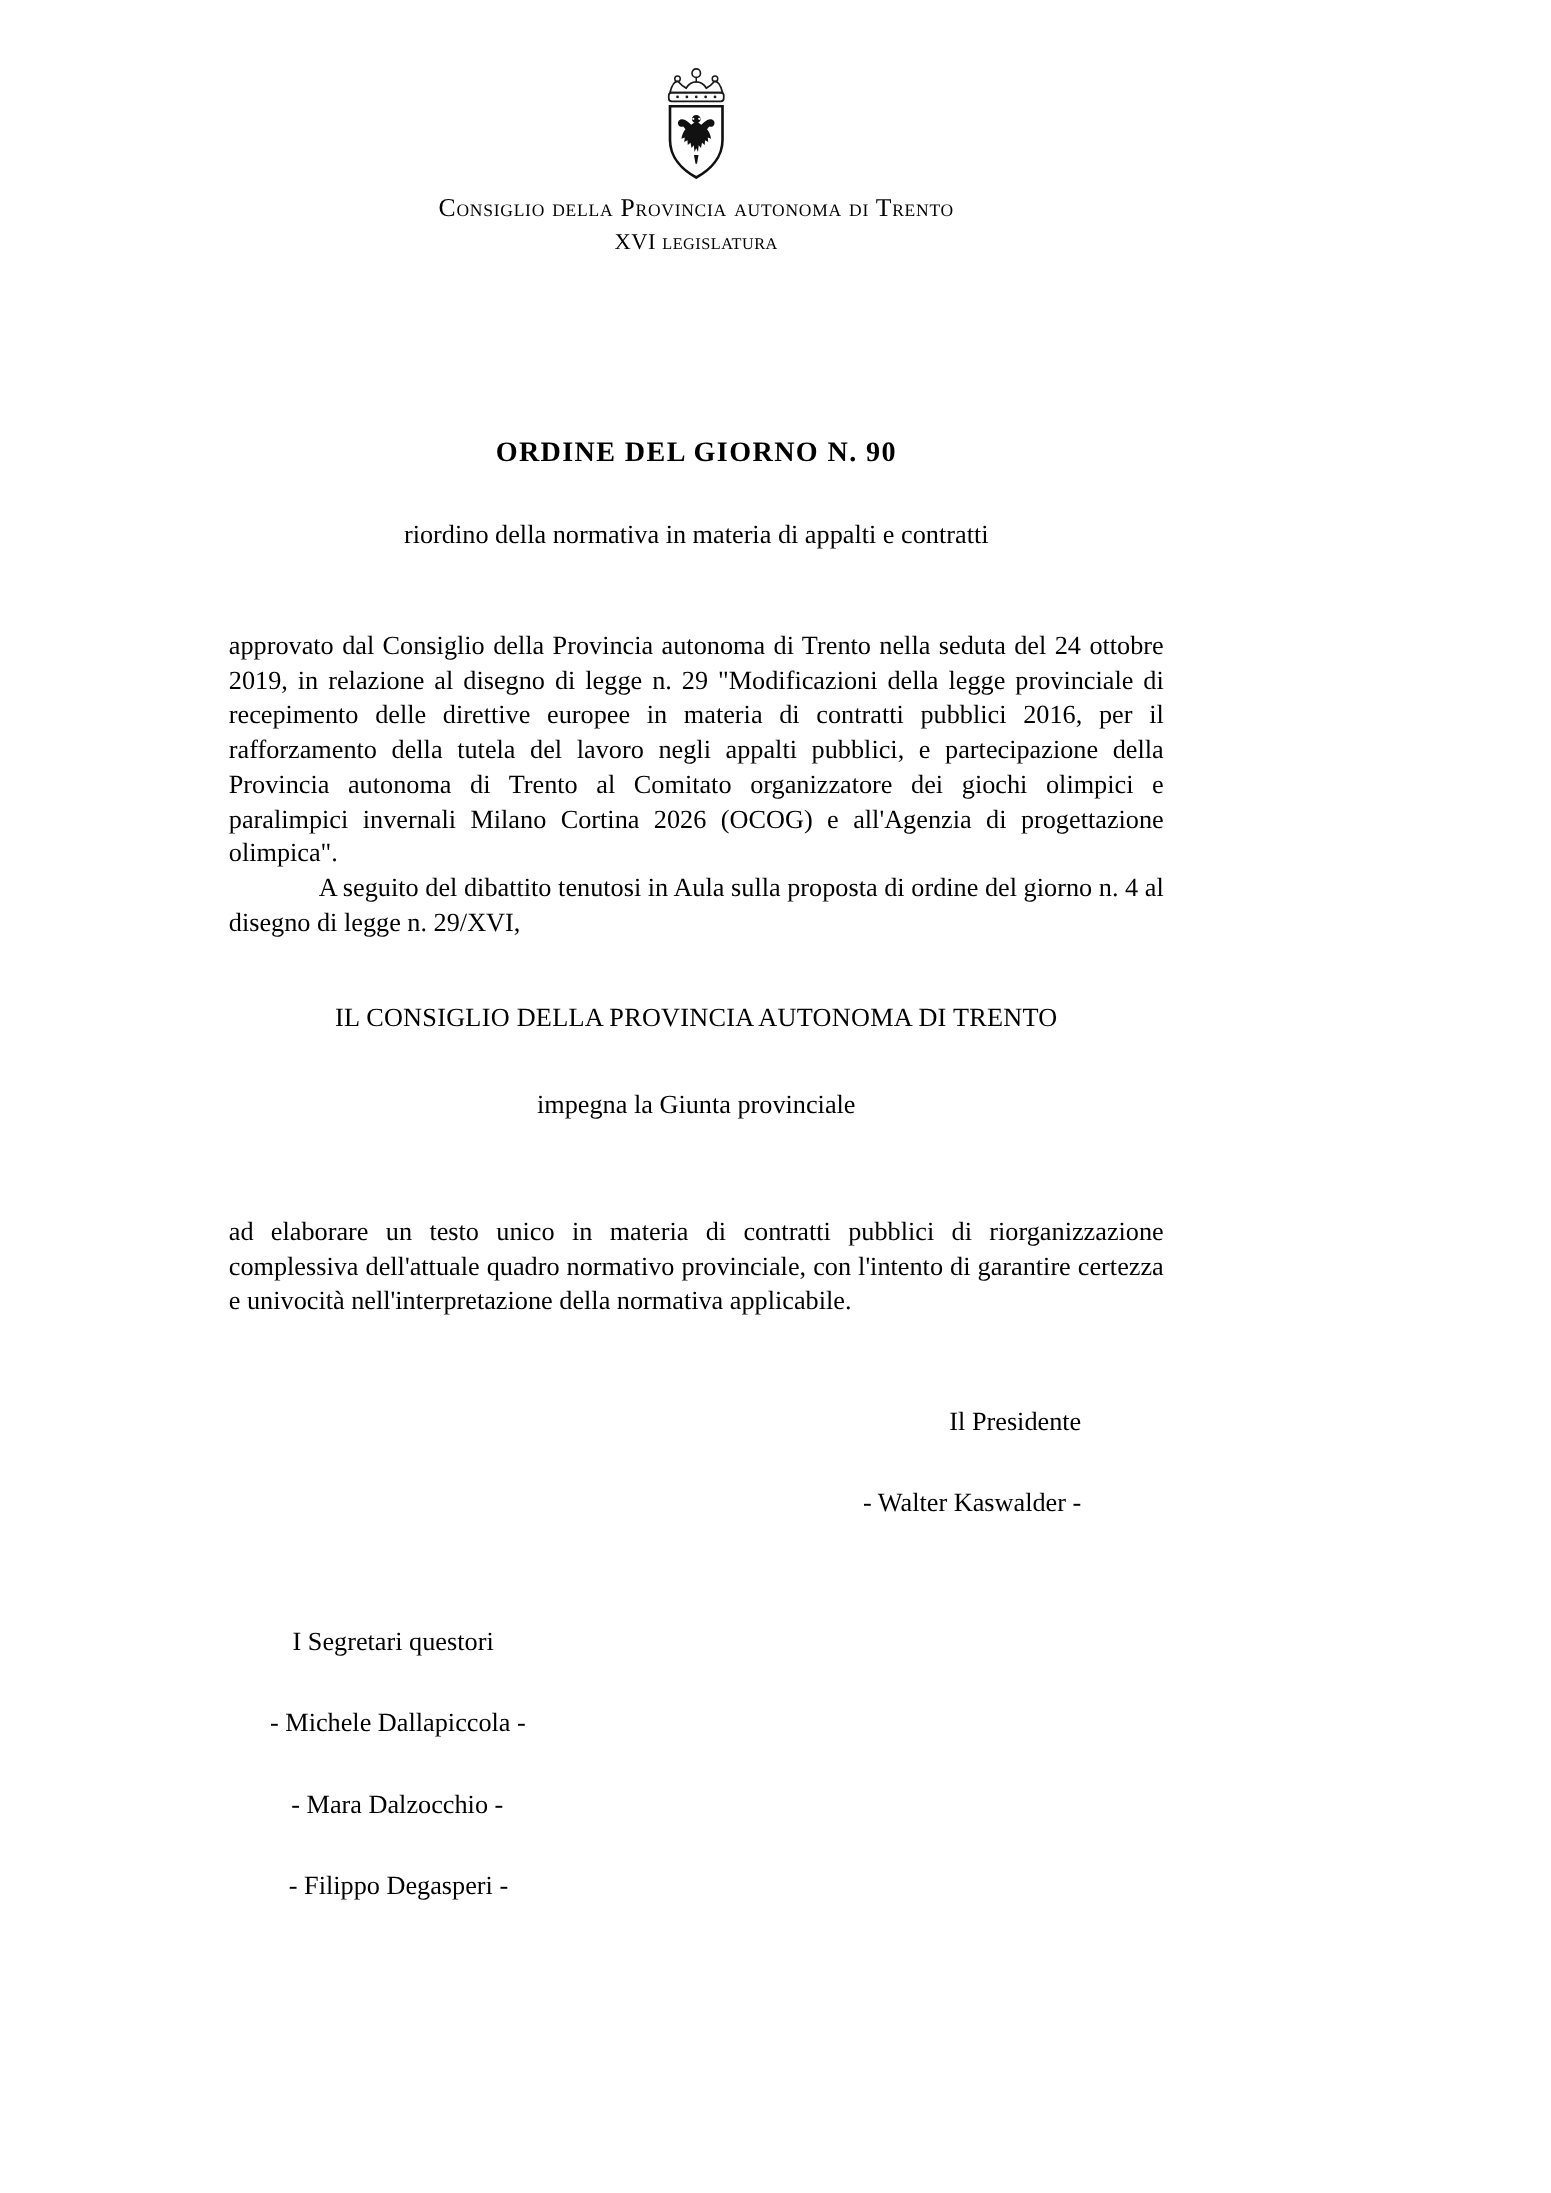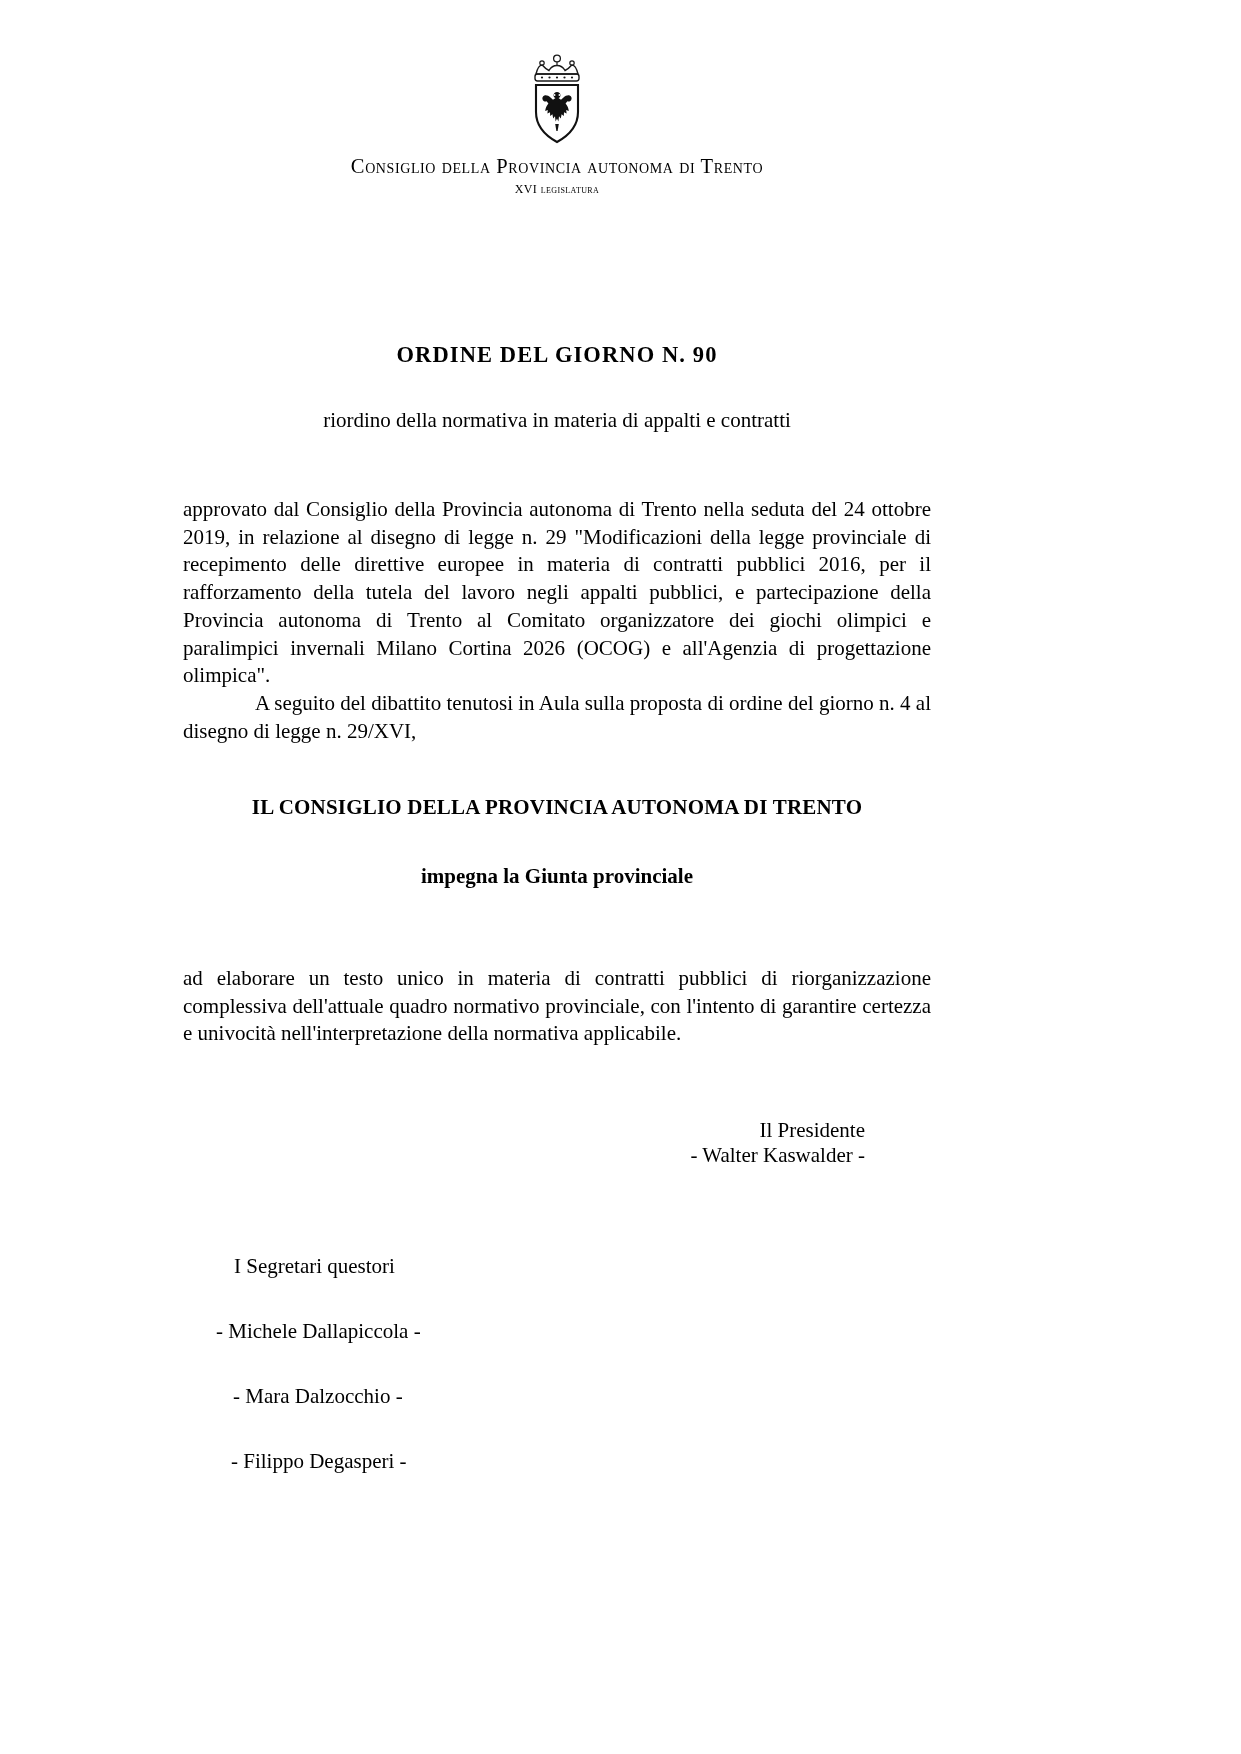--- a/index.html
+++ b/index.html
@@ -38,21 +38,21 @@
   .org-line {
     text-align: center;
     font-size: 20.5px;
     font-variant: small-caps;
     letter-spacing: 0.6px;
     margin-top: 7px;
     white-space: nowrap;
   }
   .legislature-line {
     text-align: center;
-    font-size: 12px;
+    font-size: 18px;
     font-variant: small-caps;
     letter-spacing: 0.4px;
     margin-top: 4px;
   }
 
   
   .doc-title {
     text-align: center;
     font-weight: bold;
     font-size: 22.5px;
@@ -73,33 +73,32 @@
     hyphens: none;
   }
   .para-approved { margin-top: 63px; }
   .para-debate   { text-indent: 72px; }
   .para-commit   { margin-top: 74px; }
 
   .center-line {
     text-align: center;
     font-size: 21px;
     line-height: 1.32;
-    font-weight: bold;
   }
   .line-council { margin-top: 49px; letter-spacing: 0.2px; }
   .line-engage  { margin-top: 41px; }
 
   
   .sig-right {
     text-align: right;
     font-size: 21px;
     padding-right: 66px;
   }
   .sig-president-title { margin-top: 70px; }
-  .sig-president-name  { }
+  .sig-president-name  { margin-top: 40px; }
 
   .sig-left {
     text-align: left;
     font-size: 21px;
   }
   .sig-secretaries-title { margin-top: 86px; padding-left: 51px; }
   .sig-secretary-name    { margin-top: 40px; padding-left: 33px; font-family: Liberation Serif, serif; }
   .sig-secretary-name.n2 { padding-left: 50px; }
   .sig-secretary-name.n3 { padding-left: 48px; }
 </style>

